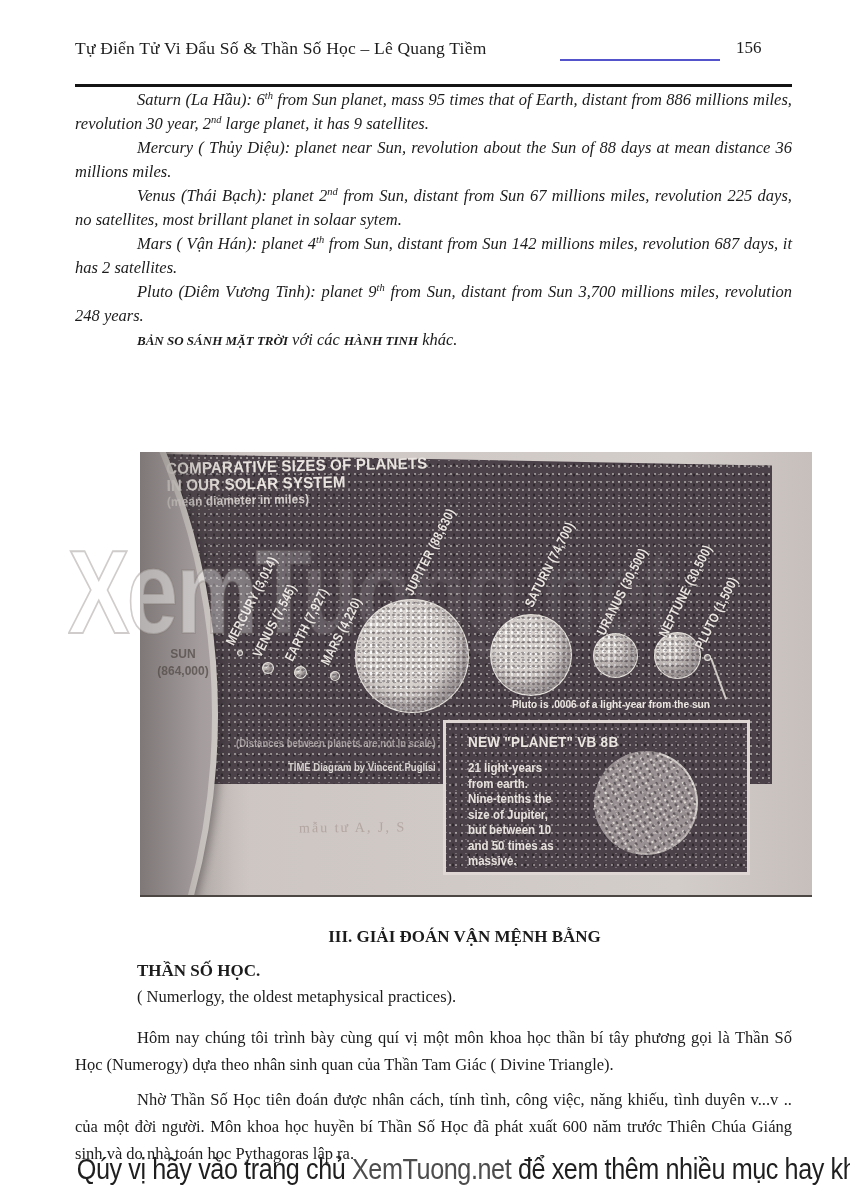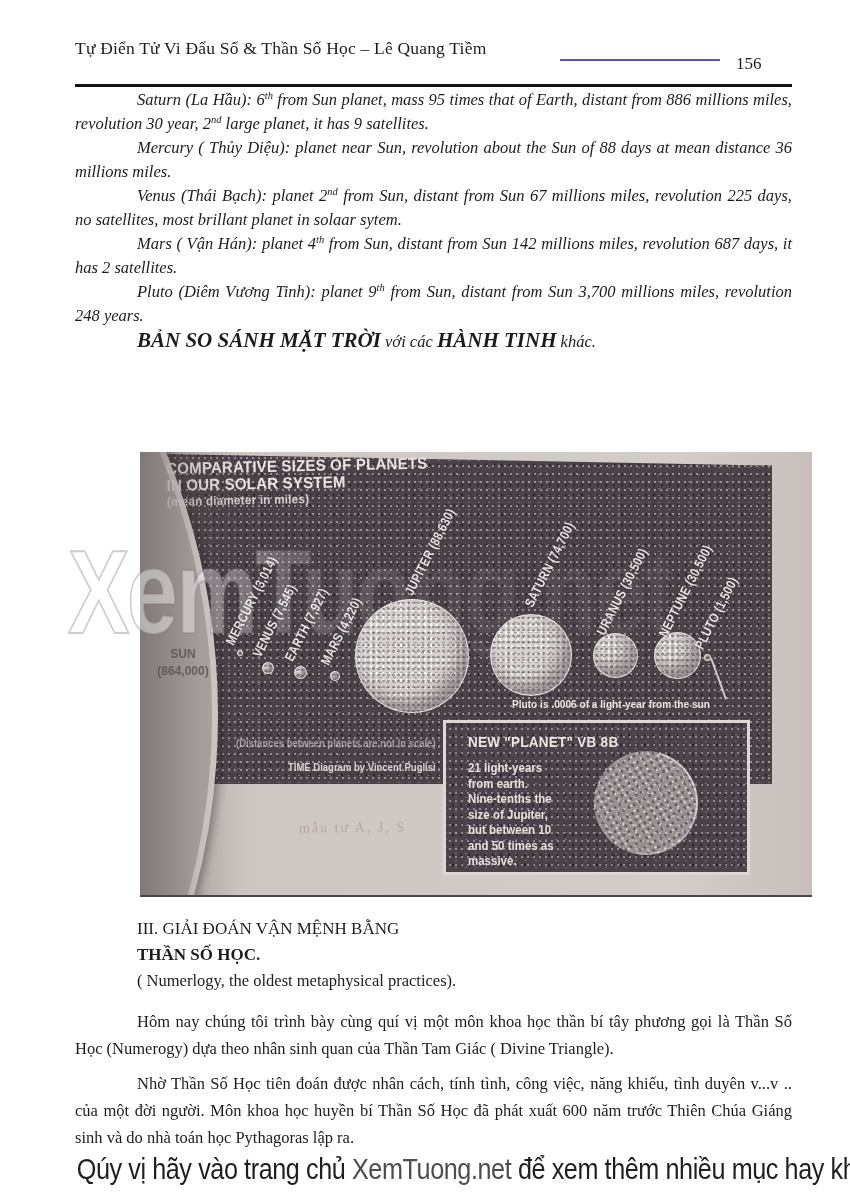--- a/index.html
+++ b/index.html
@@ -3,29 +3,29 @@
 <meta charset="utf-8">
 <style>
   html,body{margin:0;padding:0;}
   body{width:850px;height:1203px;background:#ffffff;position:relative;overflow:hidden;
        font-family:"Liberation Serif",serif;color:#1c1c1c;}
   .abs{position:absolute;}
 
   
   .hdr-title{left:75px;top:38px;font-size:17.5px;letter-spacing:.2px;}
   .hdr-underline{left:560px;top:59px;width:160px;height:0;border-bottom:2px solid #5553cb;}
-  .hdr-page{left:736px;top:54px;font-size:17px;}
+  .hdr-page{left:736px;top:38px;font-size:17px;}
   .top-rule{left:75px;top:84px;width:717px;height:2.5px;background:#141414;}
 
   
   .body-text{left:75px;top:88px;width:717px;font-size:16.5px;line-height:24px;text-align:justify;font-style:italic;}
   .body-text p{margin:0;text-indent:62px;}
   .body-text sup{font-size:10.5px;line-height:0;}
   .fig-heading{font-weight:normal;}
-  .fig-heading b{font-size:21px;}
+  .fig-heading b{font-size:13px;}
 
   
   .figure{left:140px;top:452px;width:672px;height:443px;overflow:hidden;
           background:linear-gradient(to right,#b0a9a6,#cdc6c3 14%,#d3cdca 80%,#c6bfbc);
           border-bottom:2px solid #4d4744;}
   .f-dark{position:absolute;left:20px;top:2px;width:612px;height:330px;z-index:1;
           background-color:#4b4249;
           background-image:radial-gradient(rgba(230,224,220,.5) .8px,transparent 1.2px),
                            radial-gradient(rgba(215,209,205,.33) .8px,transparent 1.3px),
                            radial-gradient(rgba(22,17,21,.55) 1px,transparent 1.5px);
@@ -112,21 +112,21 @@
   
   .watermark{left:68px;top:524px;z-index:6;pointer-events:none;
       font-family:"Liberation Sans",sans-serif;font-weight:bold;font-size:118px;letter-spacing:-3px;
       color:rgba(255,255,255,.42);-webkit-text-stroke:2px rgba(130,122,118,.38);
       transform:scaleX(.78);transform-origin:0 0;white-space:nowrap;
       -webkit-mask-image:linear-gradient(to right,#000 0%,#000 20%,rgba(0,0,0,.4) 38%,rgba(0,0,0,.15) 60%,rgba(0,0,0,.12) 100%);
       mask-image:linear-gradient(to right,#000 0%,#000 20%,rgba(0,0,0,.4) 38%,rgba(0,0,0,.15) 60%,rgba(0,0,0,.12) 100%);}
 
   
   .section{left:75px;top:916px;width:717px;font-size:16.5px;}
-  .section .shead{margin:0;font-weight:normal;font-size:17px;line-height:26px;text-indent:62px;}
+  .section .shead{margin:8px;font-weight:bold;font-size:17px;line-height:26px;text-indent:62px;text-align:center;}
   .section .shead2{margin:0;font-weight:bold;font-size:17px;line-height:26px;text-indent:62px;}
   .section .ssub{margin:0 0 0 0;font-size:16.5px;line-height:26px;text-indent:62px;}
   .section .vn{margin:14px 0 0 0;line-height:27px;text-align:justify;text-indent:62px;}
   .section .vn+.vn{margin-top:8px;}
 
   
   .footer{left:0;top:1152px;width:850px;text-align:center;}
   .footer .inner{display:inline-block;font-family:"Liberation Sans",sans-serif;font-size:30px;
       font-weight:500;color:#1f1f1f;transform:scaleX(.84);transform-origin:center;white-space:nowrap;
       letter-spacing:-.5px;}

